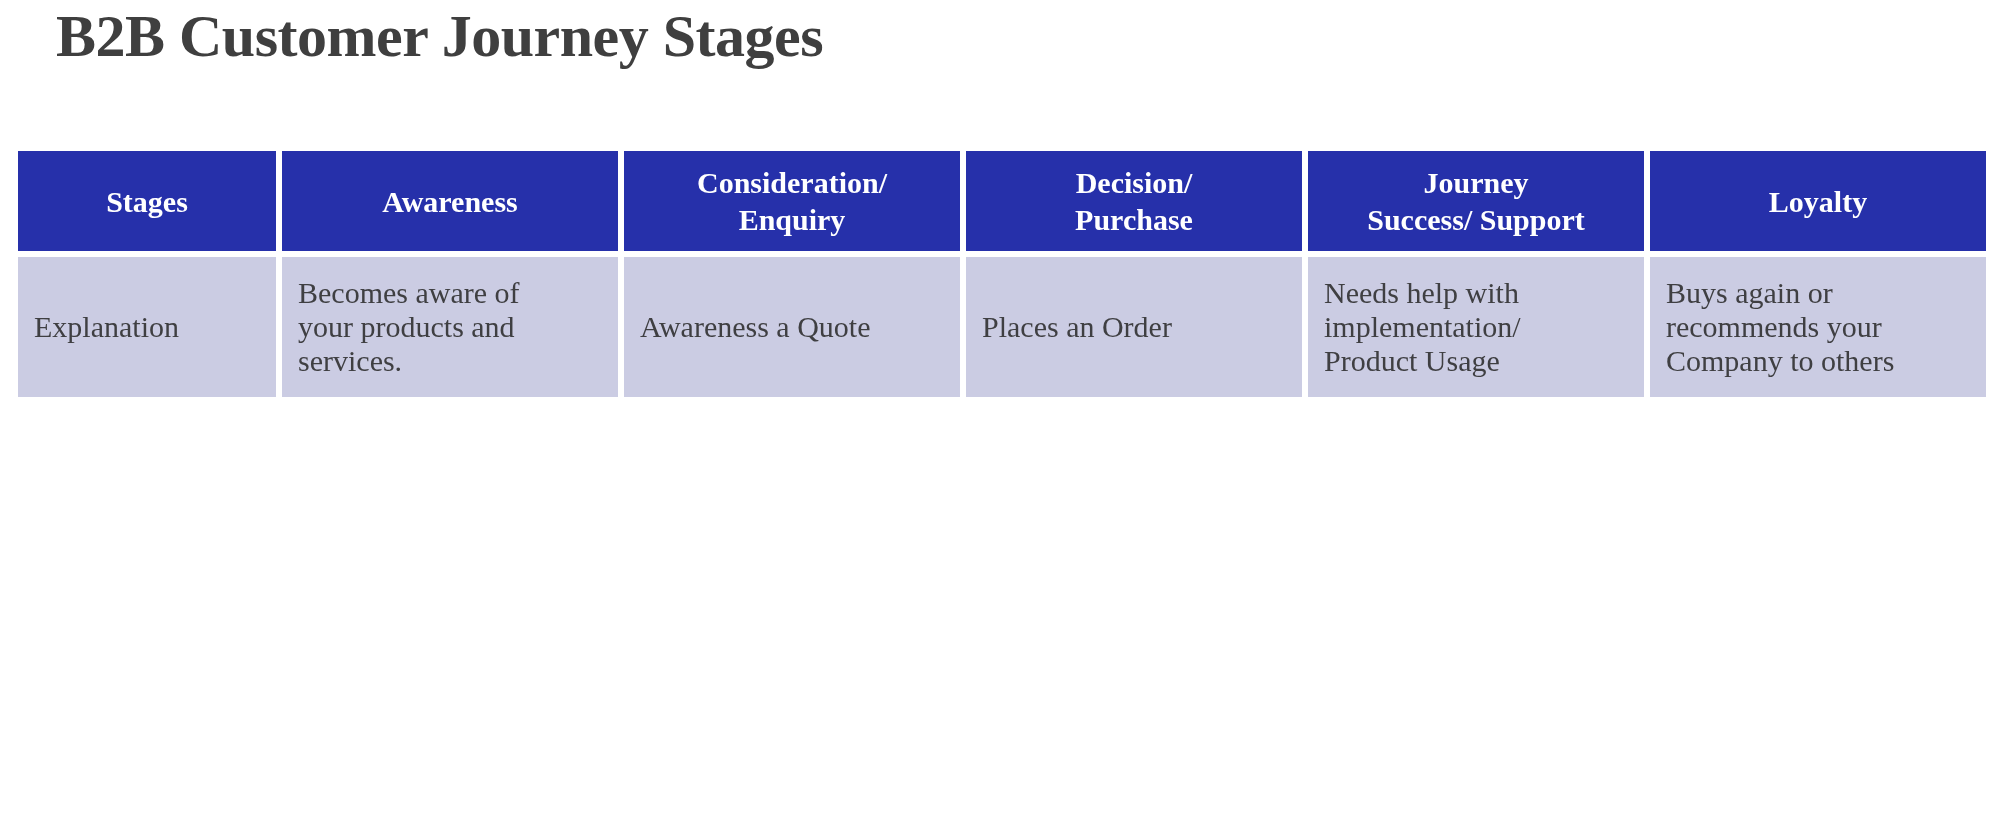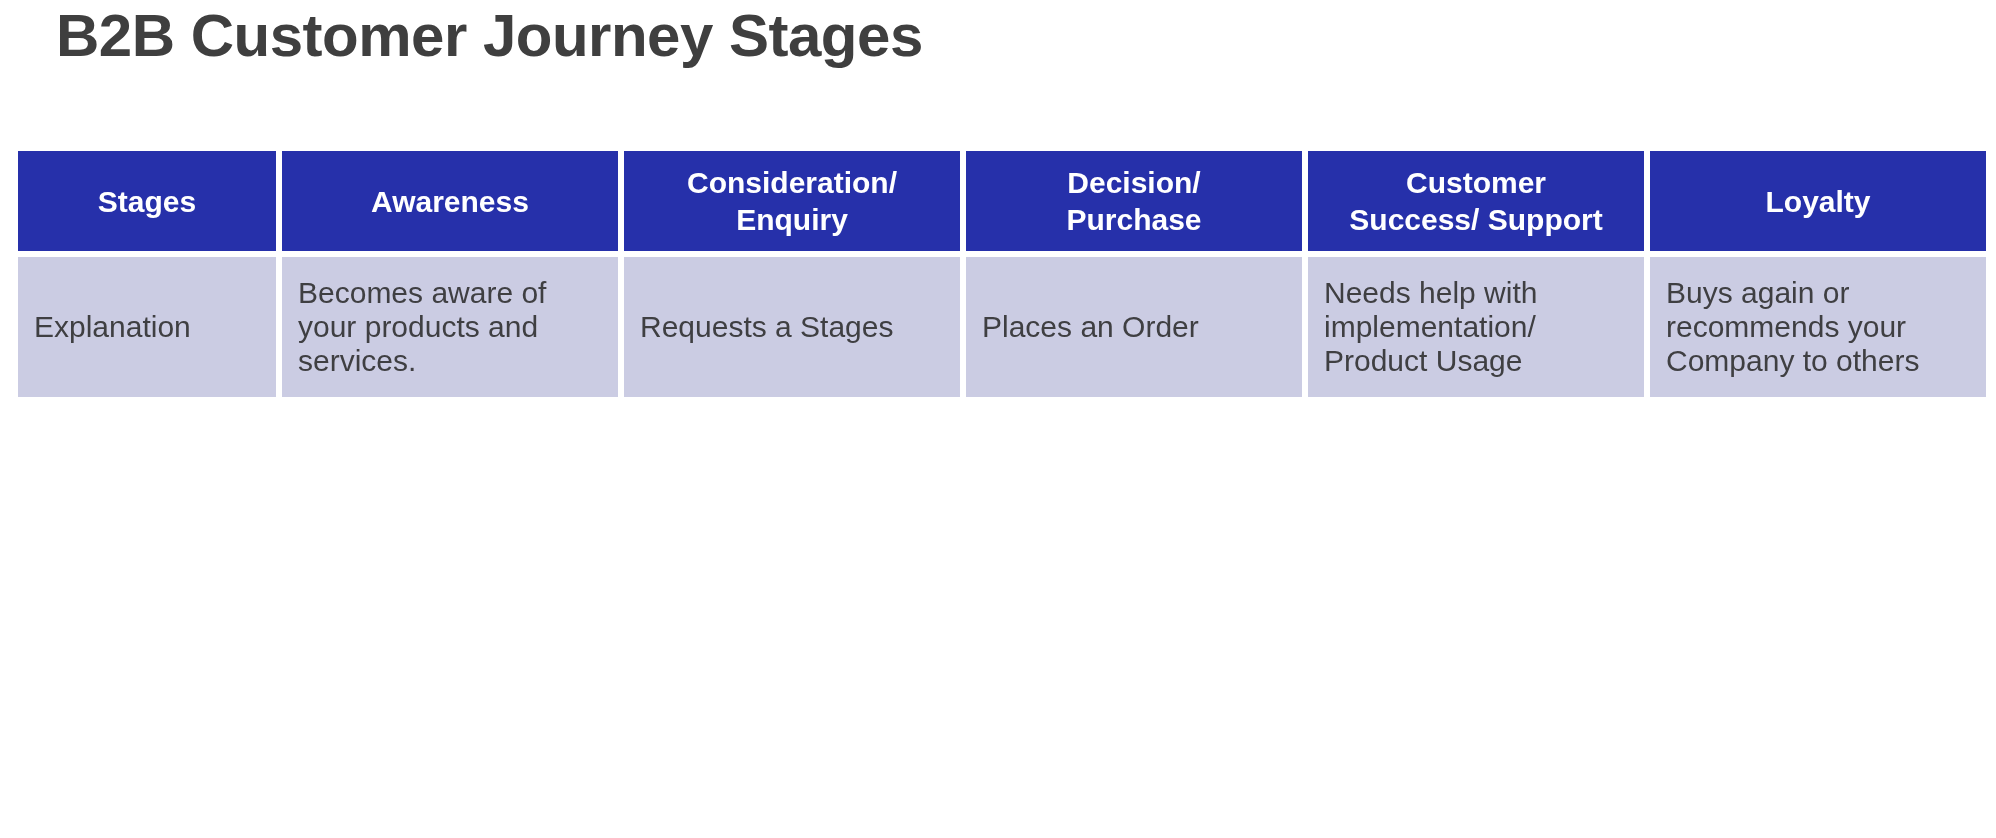--- a/index.html
+++ b/index.html
@@ -11,21 +11,21 @@
     --title-text: #3F3F3F;
     --page-bg: #FFFFFF;
   }
   * { margin: 0; padding: 0; box-sizing: border-box; }
   html, body {
     width: 1996px; height: 838px;
     background: var(--page-bg);
     font-family: "Liberation Sans", "DejaVu Sans", sans-serif;
     overflow: hidden;
   }
-  .page { position: relative; width: 1996px; height: 632px; }
+  .page { position: relative; width: 1996px; height: 632px; font-family: Liberation Serif, serif; }
 
   .title {
     position: absolute;
     left: 56px; top: 0;
     font-size: 60px;
     line-height: 72px;
     font-weight: bold;
     color: var(--title-text);
     letter-spacing: -0.5px;
     white-space: nowrap;
@@ -88,32 +88,32 @@
       <col class="c-stage">
     </colgroup>
     <thead>
       <tr class="header-row">
         <th>Stages</th>
         <th>Awareness</th>
         <th>Consideration/
 Enquiry</th>
         <th>Decision/
 Purchase</th>
-        <th>Customer
+        <th>Journey
 Success/ Support</th>
         <th>Loyalty</th>
       </tr>
     </thead>
     <tbody>
       <tr class="row-explanation">
         <td>Explanation</td>
         <td>Becomes aware of
 your products and
 services.</td>
-        <td>Requests a Stages</td>
+        <td>Awareness a Quote</td>
         <td>Places an Order</td>
         <td>Needs help with
 implementation/
 Product Usage</td>
         <td>Buys again or
 recommends your
 Company to others</td>
       </tr>
     </tbody>
   </table>

